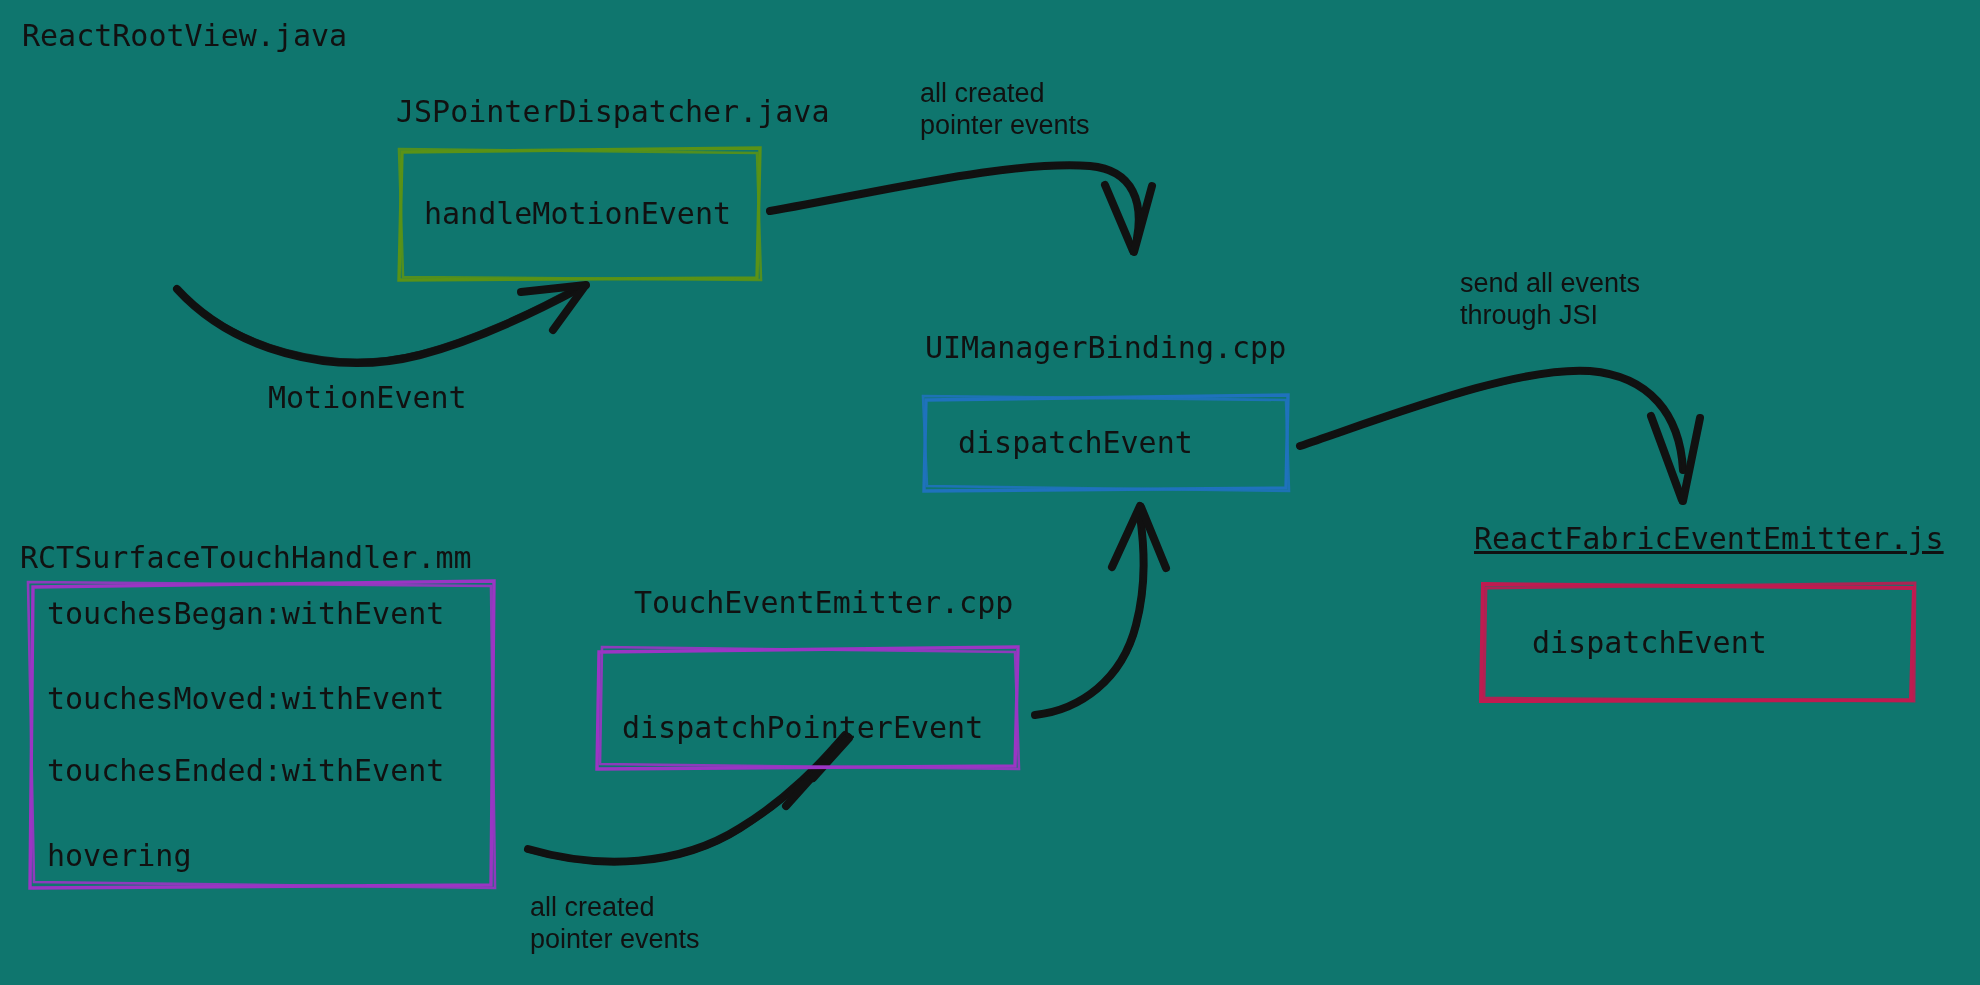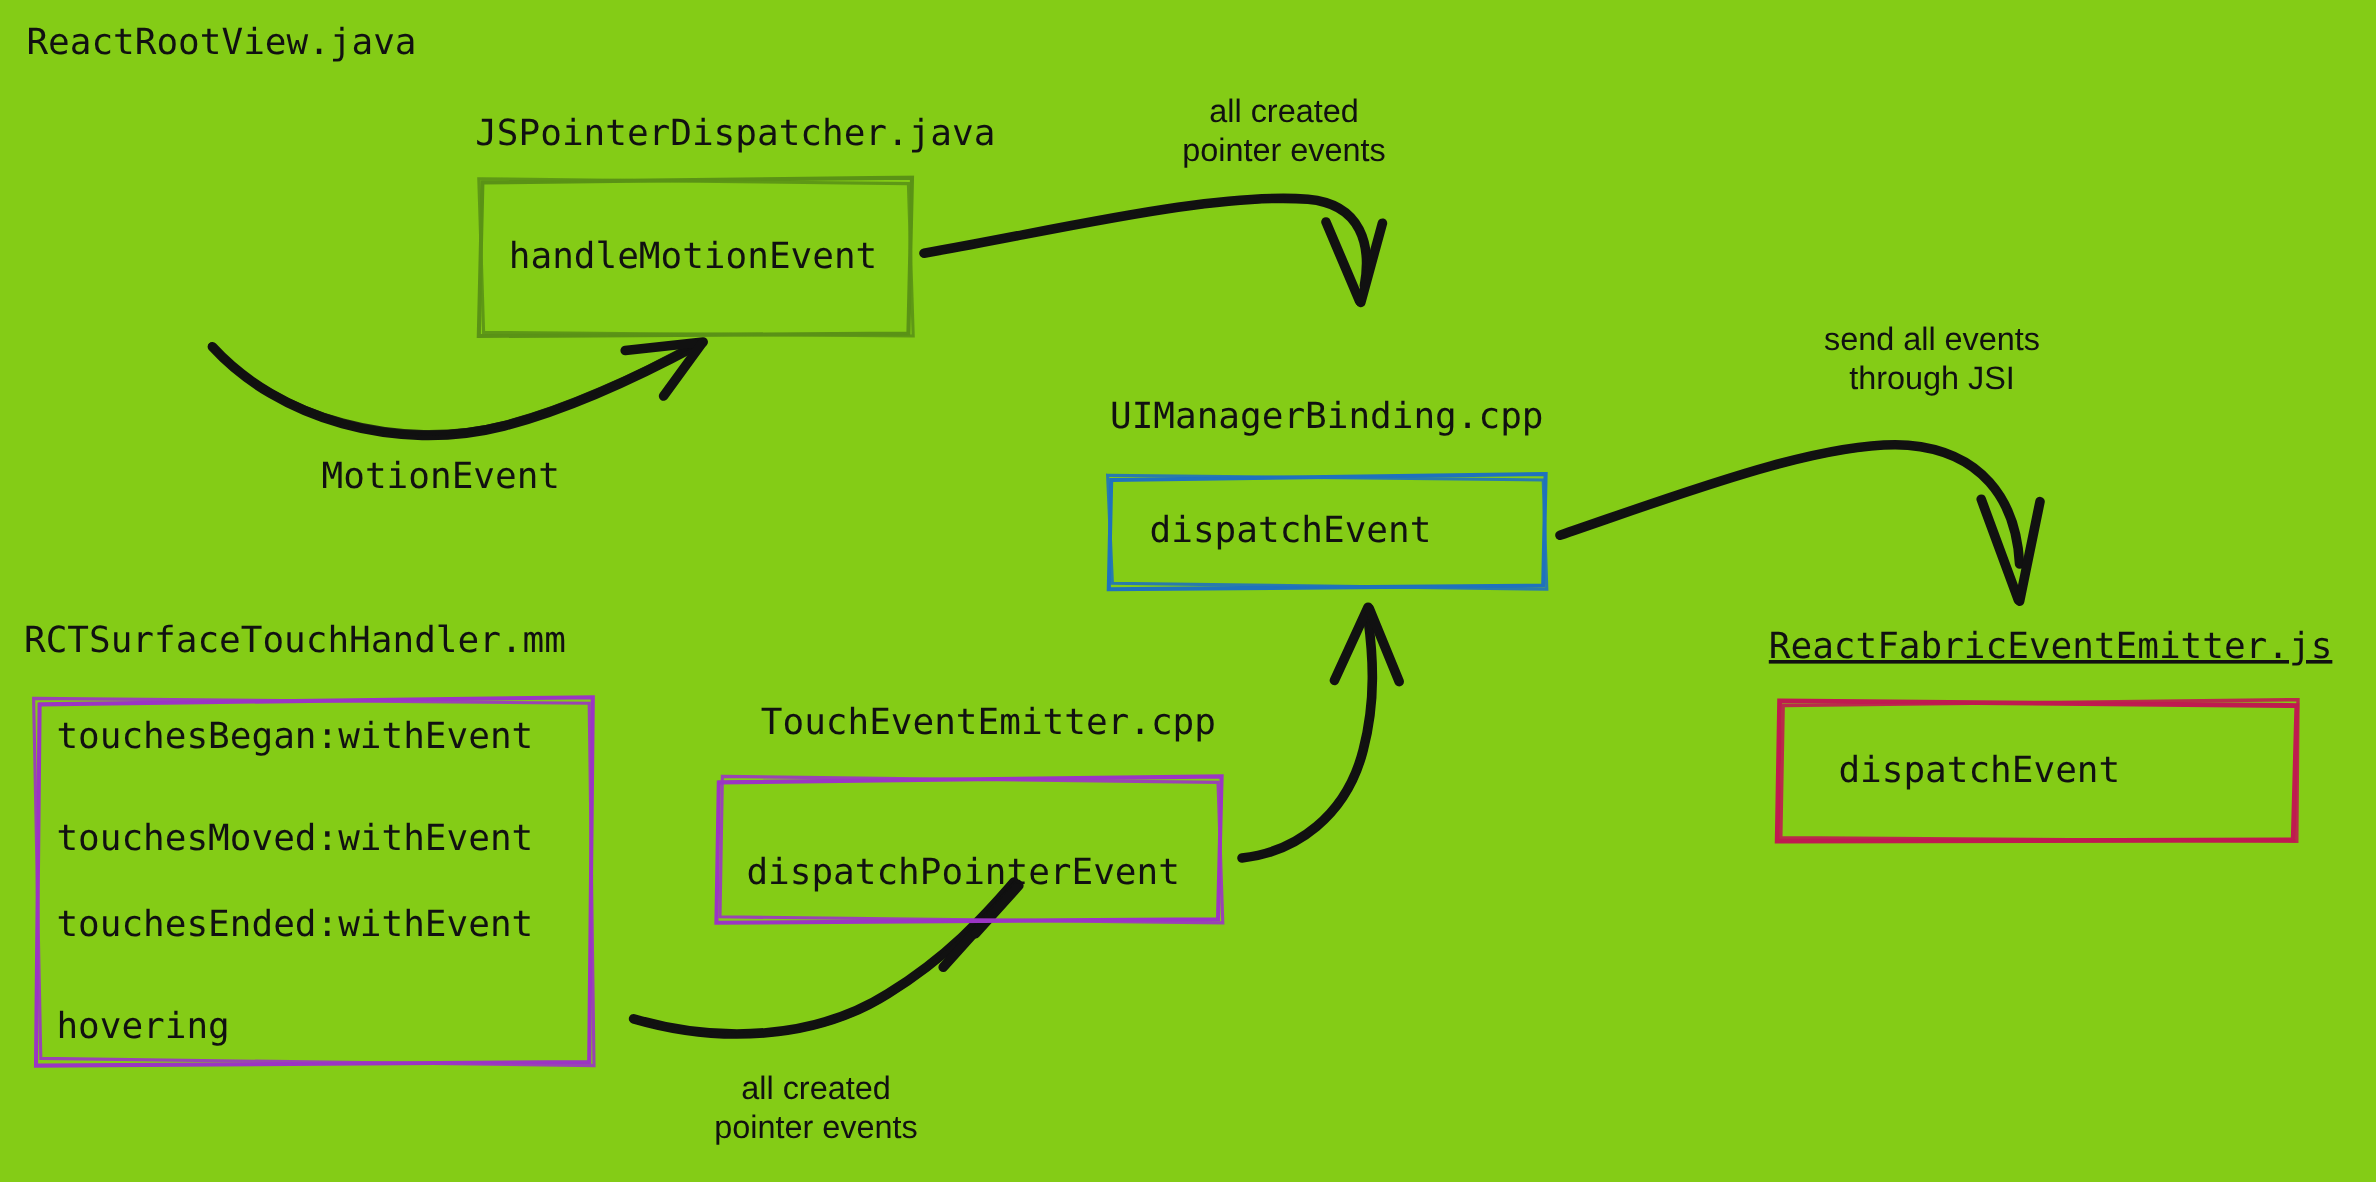--- a/index.html
+++ b/index.html
@@ -4,21 +4,21 @@
 <style>
   html, body {
     margin: 0;
     padding: 0;
     background: #ffffff;
   }
   #canvas {
     position: relative;
     width: 1980px;
     height: 985px;
-    background: #84cc16;
+    background: #0f766e;
     overflow: hidden;
     font-family: "DejaVu Sans Mono", "Liberation Mono", monospace;
   }
   #arrows {
     position: absolute;
     left: 0;
     top: 0;
     width: 1980px;
     height: 985px;
     pointer-events: none;
@@ -54,21 +54,20 @@
     font-size: 30px;
     color: #111111;
     white-space: nowrap;
     line-height: 1.0;
   }
   .edge-label {
     position: absolute;
     font-family: "Liberation Sans", "DejaVu Sans", sans-serif;
     font-size: 27px;
     color: #111111;
-    text-align: center;
     white-space: pre;
     line-height: 1.18;
   }
   .mono-edge-label {
     position: absolute;
     font-family: "DejaVu Sans Mono", "Liberation Mono", monospace;
     font-size: 30px;
     color: #111111;
     white-space: nowrap;
   }
@@ -162,21 +161,21 @@
       <g fill="none" stroke="#bf1b50" stroke-width="4" stroke-linecap="round">
         <path d="M5 4 L 436 8 L 433 120 L 3 121 Z"></path>
         <path d="M8 8 L 437 3 L 436 121 L 6 118 Z" stroke-width="2.8" opacity="0.9"></path>
       </g>
     </svg>
     <div class="content">
       <div class="box-line" style="padding-left:26px;">dispatchEvent</div>
     </div>
   </div>
 
-  <div class="group-title" style="left:20px; top:516px;text-align:right;">RCTSurfaceTouchHandler.mm</div>
+  <div class="group-title" style="left:20px; top:540px;text-align:right;">RCTSurfaceTouchHandler.mm</div>
 
   <div class="sketch-box" style="left:25px; top:579px; width:473px; height:312px;">
     <svg class="frame" viewBox="0 0 473 312" preserveAspectRatio="none">
       <g fill="none" stroke="#9b35c4" stroke-width="3.4" stroke-linecap="round">
         <path d="M8 8 L 469 2 L 466 306 L 5 309 Z"></path>
         <path d="M3 3 L 466 7 L 470 309 L 9 303 Z" stroke-width="2.6" opacity="0.9"></path>
       </g>
     </svg>
     <div class="content" style="padding-left:22px;gap:12px;">
       <div class="box-line" style="margin-bottom:43px;">touchesBegan:withEvent</div>

